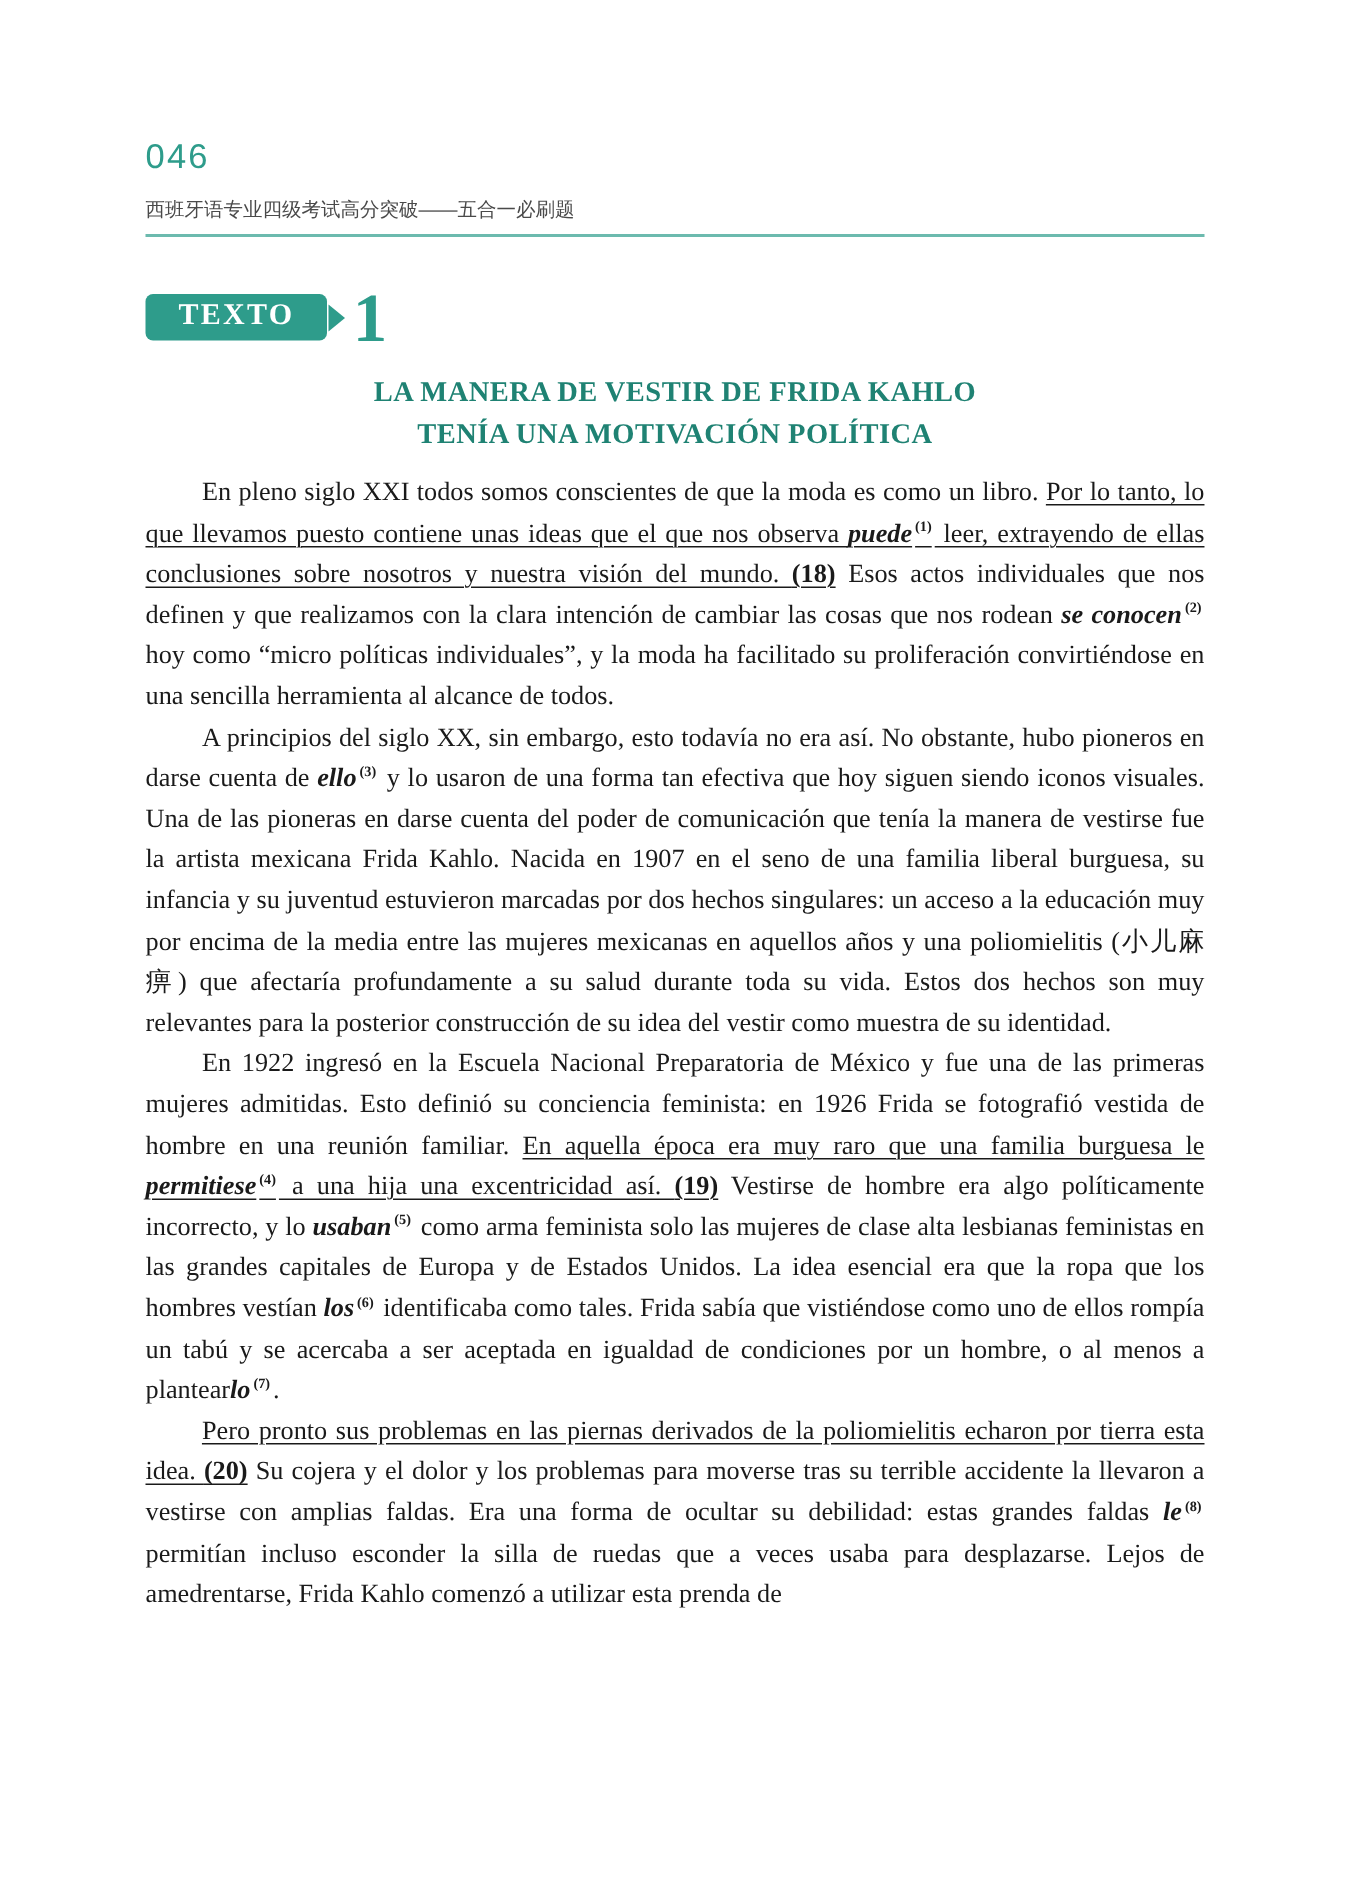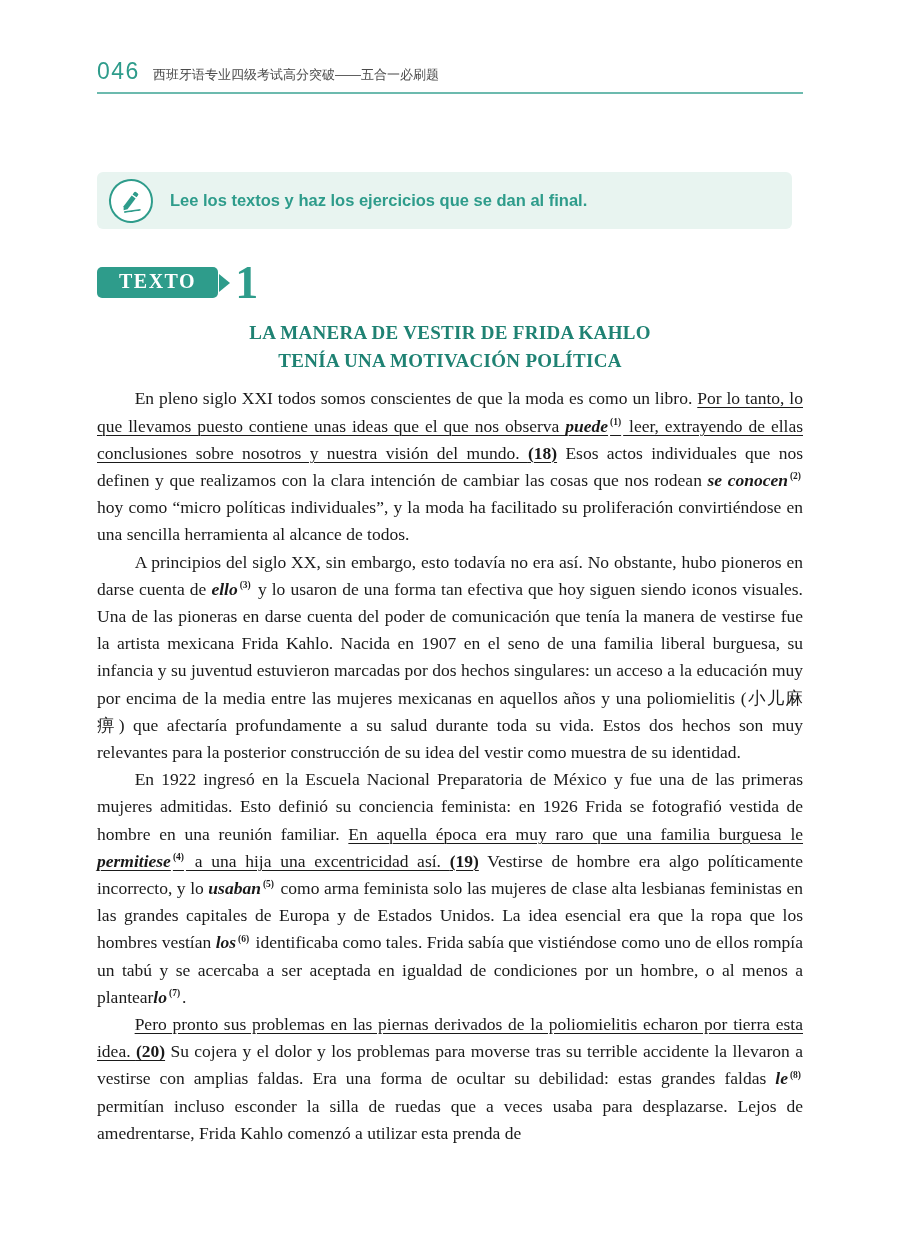--- a/index.html
+++ b/index.html
@@ -2,21 +2,21 @@
 <html style="--accent: #2E9C8B; --accent-dark: #1F8273; --banner-bg: #E8F4F0; --text: #1A1A1A; --header-text: #4A4A4A;"><head>
 <meta charset="utf-8">
 <style>
   html,body{margin:0;padding:0;background:#ffffff;}
   .page{
     width:900px;height:1254px;background:#fff;position:relative;overflow:hidden;
     font-family:"Liberation Serif","DejaVu Serif",serif;
   }
   .content{padding:0 97px;}
   
-  .header-row{display:flex;align-items:baseline;gap:13px;padding-top:58px;}
+  .header-row{display:flex;align-items:baseline;gap:13px;padding-top:91px;flex-direction:column;}
   .page-num{font-family:"Liberation Sans","DejaVu Sans",sans-serif;font-size:23px;color:var(--accent,#2E9C8B);letter-spacing:1.5px;}
   .book-title{font-family:"Liberation Sans","DejaVu Sans",sans-serif;font-size:13px;color:var(--header-text,#4A4A4A);}
   .header-rule{height:2px;background:var(--accent,#2E9C8B);opacity:.7;margin-top:7px;}
   
   .banner{margin-top:78px;height:57px;width:683px;background:var(--banner-bg,#E8F4F0);border-radius:6px;display:flex;align-items:center;padding-left:12px;}
   .icon-circle{width:40px;height:40px;border-radius:50%;border:2px solid var(--accent,#2E9C8B);background:#fff;display:flex;align-items:center;justify-content:center;flex:0 0 auto;transform:rotate(-8deg);}
   .pencil{fill:var(--accent,#2E9C8B);}
   .pencil-line{stroke:var(--accent,#2E9C8B);stroke-width:2;}
   .banner-text{margin-left:17px;font-family:"Liberation Sans","DejaVu Sans",sans-serif;font-weight:bold;font-size:16.5px;color:var(--accent,#2E9C8B);}
   
@@ -39,30 +39,20 @@
 
 <div class="page">
   <div class="content">
 
     <div class="header-row">
       <span class="page-num">046</span>
       <span class="book-title">西班牙语专业四级考试高分突破——五合一必刷题</span>
     </div>
     <div class="header-rule"></div>
 
-    <div class="banner">
-      <span class="icon-circle">
-        <svg width="22" height="22" viewBox="0 0 24 24" aria-hidden="true">
-          <path class="pencil" d="M3.2 16.6 L13.6 6.2 L17.4 10 L7 20.4 L2.6 21 Z"></path>
-          <path class="pencil" d="M14.7 5.1 L16.7 3.1 Q17.7 2.1 18.7 3.1 L20.5 4.9 Q21.5 5.9 20.5 6.9 L18.5 8.9 Z"></path>
-          <line class="pencil-line" x1="3" y1="23" x2="21" y2="23"></line>
-        </svg>
-      </span>
-      <span class="banner-text">Lee los textos y haz los ejercicios que se dan al final.</span>
-    </div>
 
     <div class="texto-row">
       <span class="texto-badge">TEXTO</span>
       <span class="texto-arrow"></span>
       <span class="texto-number">1</span>
     </div>
 
     <h2 class="article-title">
       <span>LA MANERA DE VESTIR DE FRIDA KAHLO</span><br>
       <span>TENÍA UNA MOTIVACIÓN POLÍTICA</span>

